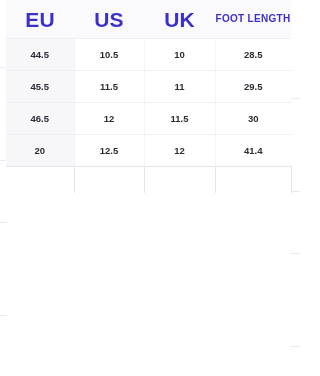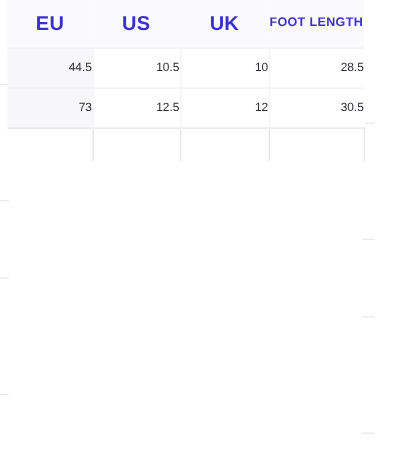--- a/index.html
+++ b/index.html
@@ -52,36 +52,36 @@
     padding: 0;
     vertical-align: middle;
     text-align: center;
     background: #fafafc;
     border: 0;
     color: #3b30cc;
     font-weight: bold;
     letter-spacing: 0.2px;
   }
   th.h-big {
-    font-size: 16px;
+    font-size: 21px;
     line-height: 21px;
   }
   th.h-small {
     font-size: 10px;
     line-height: 10px;
     letter-spacing: 0.3px;
   }
 
   tbody td {
     height: 31px;
     padding: 0;
     vertical-align: middle;
-    text-align: right;
+    text-align: center;
     font-size: 9.5px;
-    font-weight: normal;
+    font-weight: bold;
     color: #2c2c36;
     background: #ffffff;
     border-top: 1px solid #efeff3;
     border-right: 1px solid #f4f4f7;
   }
   tbody td:last-child { border-right: 0; }
 
   
   tbody td.col-eu {
     background: #f7f7fa;
@@ -126,24 +126,36 @@
       </tr>
     </thead>
     <tbody>
       <tr>
         <td class="col-eu">44.5</td>
         <td>10.5</td>
         <td>10</td>
         <td>28.5</td>
       </tr>
       <tr>
-        <td class="col-eu">73</td>
+        <td class="col-eu">45.5</td>
+        <td>11.5</td>
+        <td>11</td>
+        <td>29.5</td>
+      </tr>
+      <tr>
+        <td class="col-eu">46.5</td>
+        <td>12</td>
+        <td>11.5</td>
+        <td>30</td>
+      </tr>
+      <tr>
+        <td class="col-eu">20</td>
         <td>12.5</td>
         <td>12</td>
-        <td>30.5</td>
+        <td>41.4</td>
       </tr>
       <tr class="blank-row">
         <td class="col-eu"></td>
         <td></td>
         <td></td>
         <td></td>
       </tr>
     </tbody>
   </table>
 </div>

